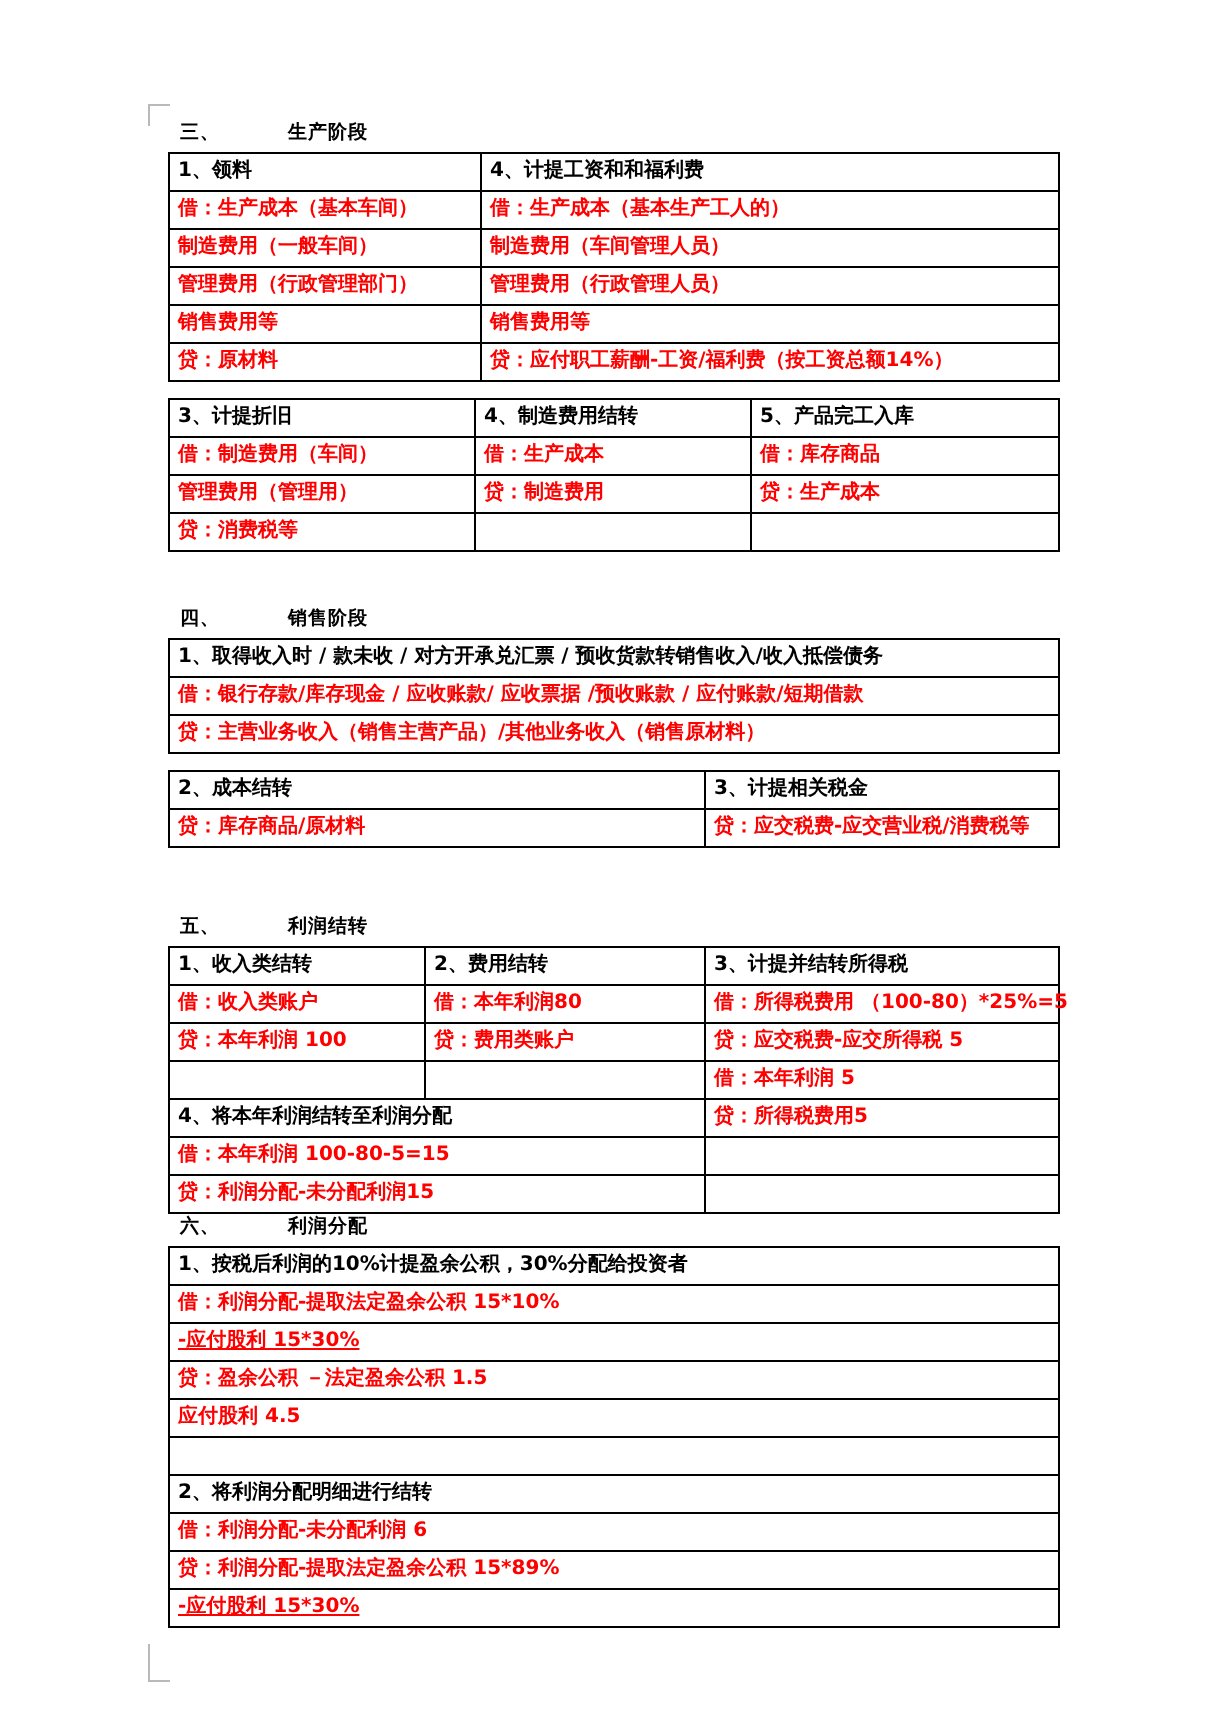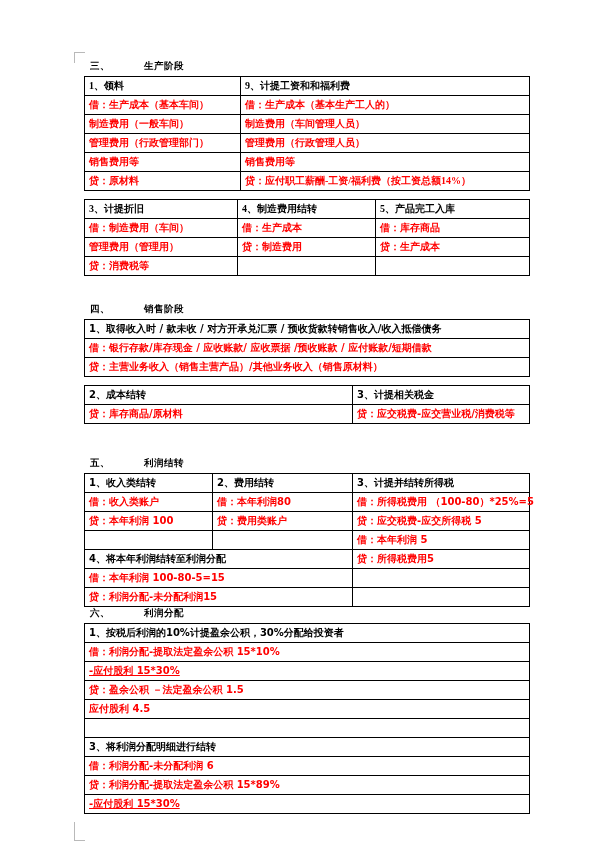--- a/index.html
+++ b/index.html
@@ -78,21 +78,21 @@
     color: #ff0000;
   }
   td.blank { }
   .ind1 { padding-left: 22px; }
   .ind2 { padding-left: 32px; }
   .ind3 { padding-left: 52px; text-decoration: underline; }
   .tiny { font-size: 9px; }
   .xtiny { font-size: 8.4px; margin-top: 32px; }
 
   
-  #sec-production { top: 60px; font-family: Liberation Serif, serif; }
+  #sec-production { top: 60px; }
   #sec-sales      { top: 303px; }
   #sec-profit     { top: 457px; }
   #sec-dist       { top: 607px; }
   .spacer { height: 8px; }
 </style>
 </head>
 <body>
 
 <div class="page">
 
@@ -102,21 +102,21 @@
   <div class="section" id="sec-production">
       <div class="sec-head"><span class="num">三、</span><span class="ttl">生产阶段</span></div>
       <table class="doc">
         <colgroup>
           <col style="width: 156px;">
           <col style="width: 289px;">
         </colgroup>
         <tbody>
           <tr>
             <td class="hdr">1、领料</td>
-            <td class="hdr">9、计提工资和和福利费</td>
+            <td class="hdr">4、计提工资和和福利费</td>
           </tr>
           <tr>
             <td class="red">借：生产成本（基本车间）</td>
             <td class="red">借：生产成本（基本生产工人的）</td>
           </tr>
           <tr>
             <td class="red ind2">制造费用（一般车间）</td>
             <td class="red ind2">制造费用（车间管理人员）</td>
           </tr>
           <tr>
@@ -263,21 +263,21 @@
           <tr>
             <td class="red ind1">贷：盈余公积 －法定盈余公积  1.5</td>
           </tr>
           <tr>
             <td class="red ind2">应付股利                     4.5</td>
           </tr>
           <tr>
             <td class="blank"></td>
           </tr>
           <tr>
-            <td class="hdr">3、将利润分配明细进行结转</td>
+            <td class="hdr">2、将利润分配明细进行结转</td>
           </tr>
           <tr>
             <td class="red">借：利润分配-未分配利润              6</td>
           </tr>
           <tr>
             <td class="red ind1">贷：利润分配-提取法定盈余公积  15*89%</td>
           </tr>
           <tr>
             <td class="red ind3">-应付股利                   15*30%</td>
           </tr>

